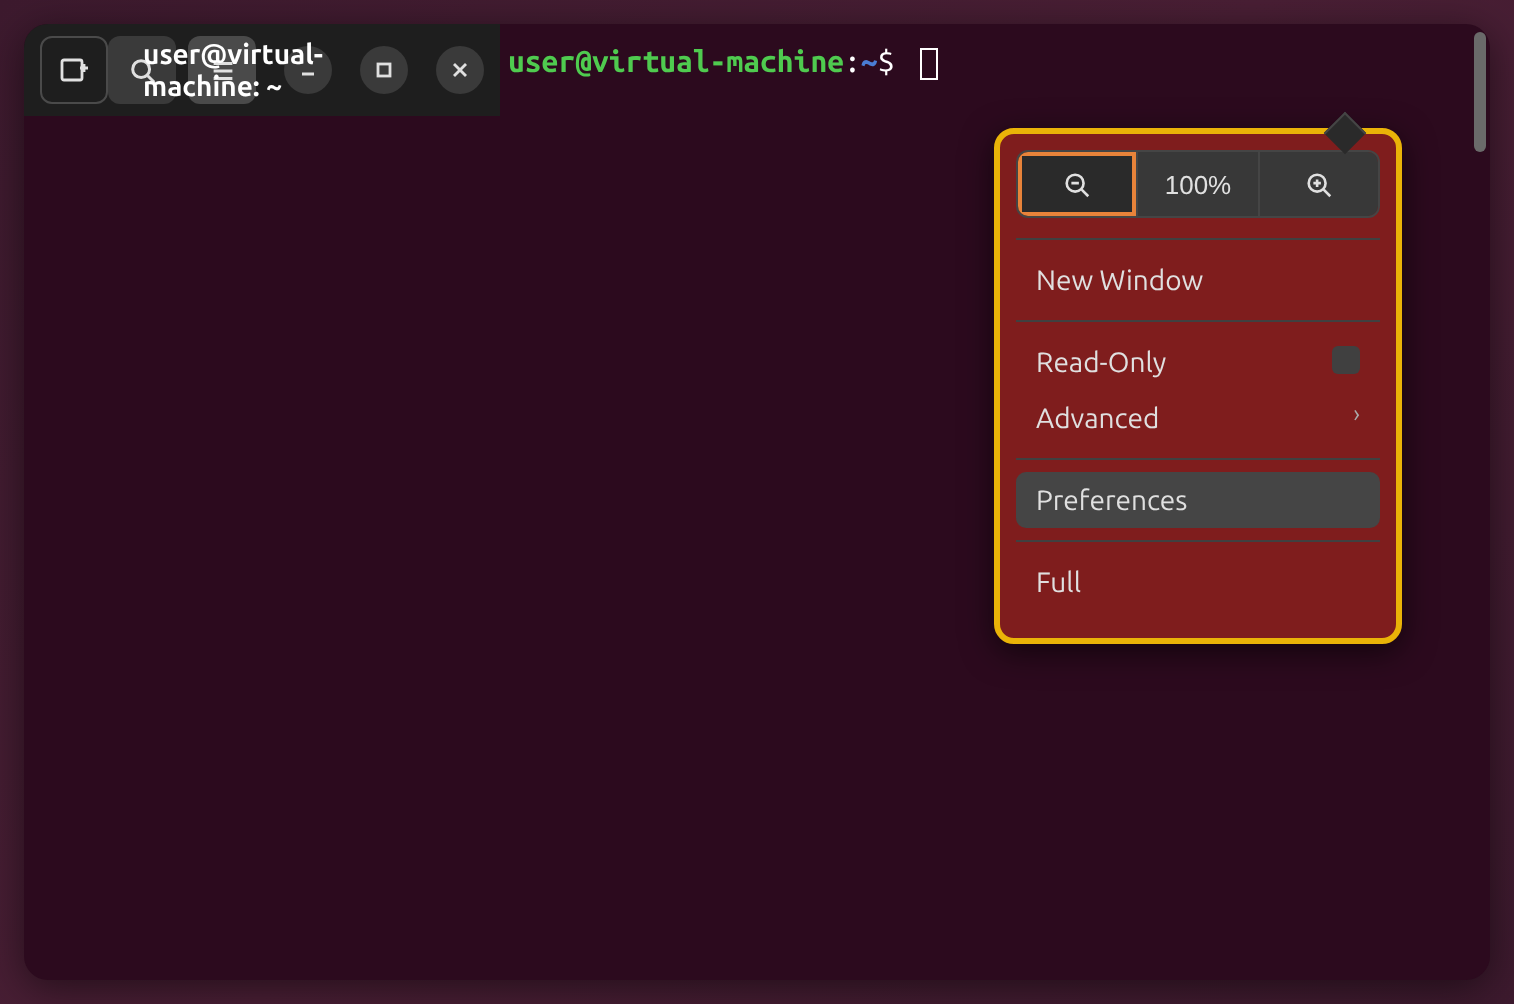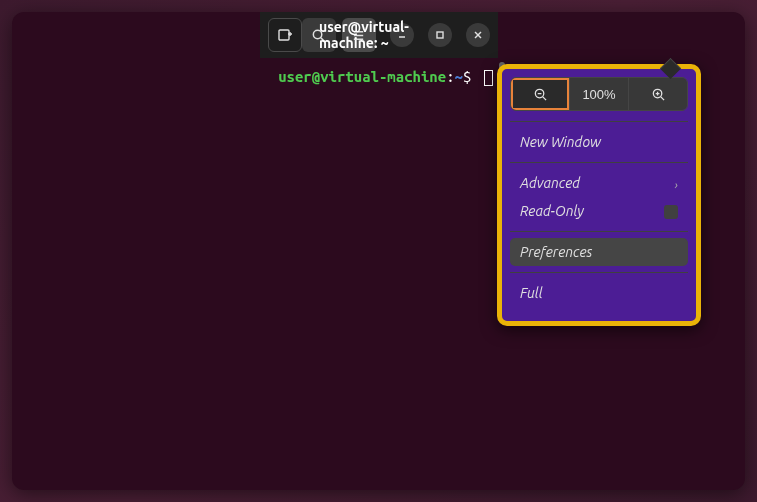--- a/index.html
+++ b/index.html
@@ -19,24 +19,23 @@
     
     .window {
       position: absolute;
       top: 12px;
       left: 12px;
       right: 12px;
       bottom: 12px;
       background: #2c0a1e;
       border-radius: 12px;
       display: flex;
-      flex-direction: column;
+      flex-direction: row;
       overflow: hidden;
       box-shadow: 0 4px 20px rgba(0,0,0,0.5);
-      align-items: center;
     }
     
     .titlebar {
       height: 46px;
       background: #1e1e1e;
       display: flex;
       align-items: center;
       padding: 0 8px;
       position: relative;
     }
@@ -149,22 +148,22 @@
       background: #6a6a6a;
       border-radius: 3px;
       margin: 4px auto 0;
     }
     
     .popover {
       position: absolute;
       top: 64px;
       right: 56px;
       width: 204px;
-      background: #4c1d95;
-      border: 5px solid #eab308;
+      background: #7f1d1d;
+      border: 3px solid #eab308;
       border-radius: 10px;
       box-shadow: 0 4px 16px rgba(0,0,0,0.6);
       padding: 8px;
       z-index: 100;
     }
     
     .popover::before {
       content: '';
       position: absolute;
       top: -8px;
@@ -214,28 +213,27 @@
       border-top: 1px solid #404040;
     }
     
     .menu-section:first-of-type {
       border-top: none;
       padding-top: 2px;
     }
     
     .menu-item {
       display: flex;
-      align-items: flex-end;
+      align-items: flex-start;
       justify-content: space-between;
       padding: 6px 10px;
       color: #e0e0e0;
       font-size: 14px;
       cursor: pointer;
       border-radius: 5px;
-      font-style: italic;
     }
     
     .menu-item.highlighted {
       background: #454545;
     }
     
     .checkbox {
       width: 14px;
       height: 14px;
       background: #404040;
@@ -288,21 +286,21 @@
       </button>
       <button class="window-ctrl">
         <svg width="10" height="10" viewBox="0 0 10 10" fill="none" stroke="currentColor" stroke-width="1.4">
           <line x1="2" y1="2" x2="8" y2="8"></line>
           <line x1="8" y1="2" x2="2" y2="8"></line>
         </svg>
       </button>
     </div>
   </div>
 
-  <div style="display:flex; flex:1;margin-left:24px;">
+  <div style="display:flex; flex:1;">
     <div class="terminal-content">
       <div>
         <span class="prompt-user">user@virtual-machine</span><span class="prompt-colon">:</span><span class="prompt-path">~</span><span class="prompt-dollar">$</span>
         <span class="cursor-block"></span>
       </div>
     </div>
     <div class="scrollbar-track">
       <div class="scrollbar-thumb"></div>
     </div>
   </div>
@@ -329,26 +327,26 @@
   </div>
 
   <div class="menu-section">
     <div class="menu-item">
       <span>New Window</span>
     </div>
   </div>
 
   <div class="menu-section">
     <div class="menu-item">
+      <span>Read-Only</span>
+      <span class="checkbox"></span>
+    </div>
+    <div class="menu-item">
       <span>Advanced</span>
       <span class="chevron">›</span>
-    </div>
-    <div class="menu-item">
-      <span>Read-Only</span>
-      <span class="checkbox"></span>
     </div>
   </div>
 
   <div class="menu-section">
     <div class="menu-item highlighted">
       <span>Preferences</span>
     </div>
   </div>
 
   <div class="menu-section">

